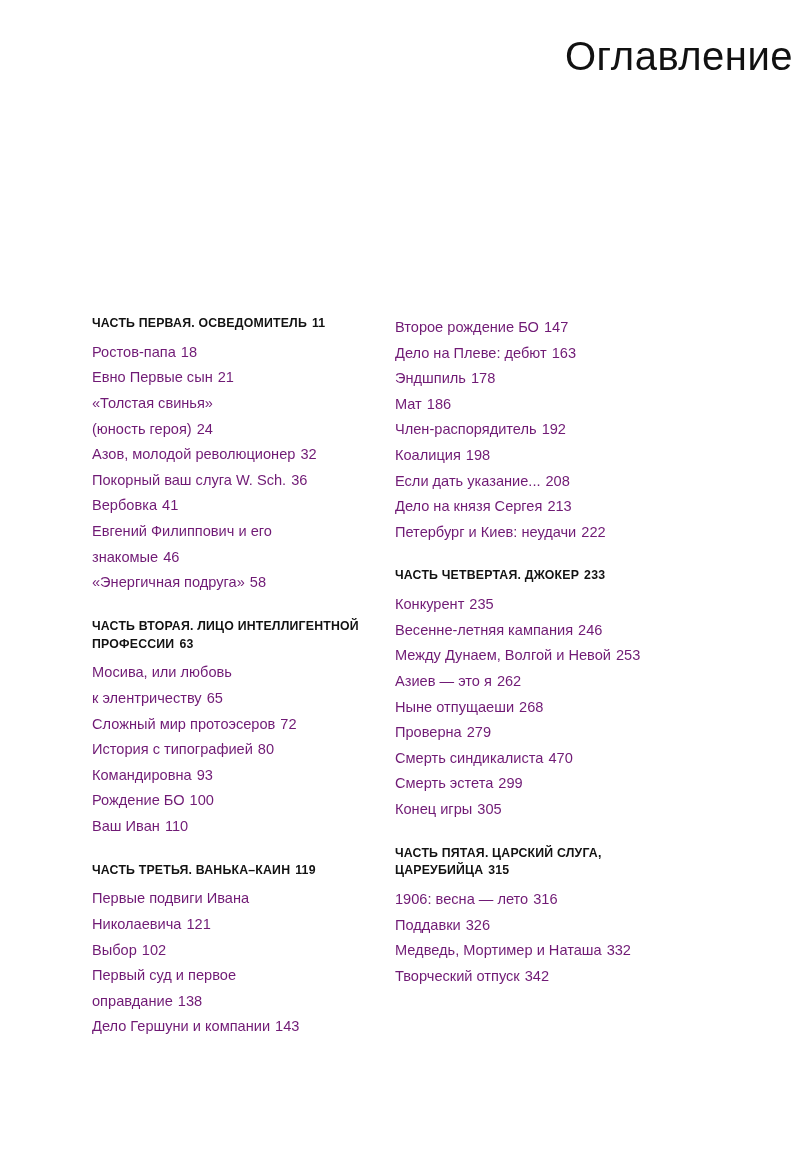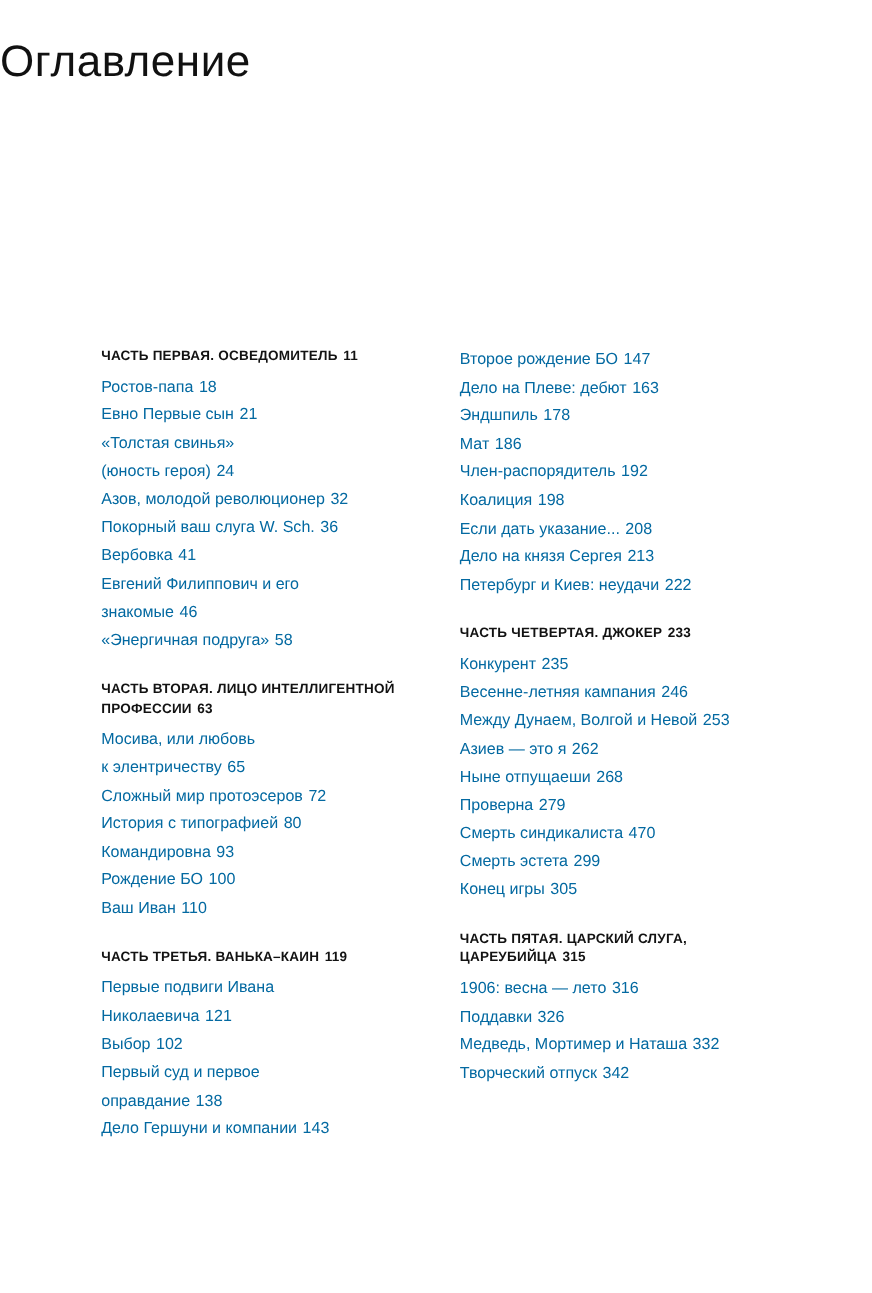--- a/index.html
+++ b/index.html
@@ -19,33 +19,32 @@
     position: relative;
     width: 793px;
     height: 1175px;
     box-sizing: border-box;
   }
   .page-title {
     position: absolute;
     top: 34px;
     left: 0;
     width: 793px;
-    text-align: left;
+    text-align: right;
     font-size: 40px;
     font-weight: 400;
     letter-spacing: 0.5px;
     color: #111111;
   }
   .columns {
     position: absolute;
     top: 315px;
     left: 92px;
     width: 630px;
     display: flex;
-    gap: 23px;
   }
   .column {
     width: 303px;
   }
   .part {
     margin-bottom: 22px;
   }
   .part:last-child {
     margin-bottom: 0;
   }
@@ -59,21 +58,21 @@
     margin-bottom: 7px;
     font-stretch: condensed;
   }
   .part-heading .pg {
     font-weight: bold;
     margin-left: 5px;
   }
   .entry {
     font-size: 14.6px;
     line-height: 25.6px;
-    color: #0369a1;
+    color: #701a75;
     white-space: pre-wrap;
   }
   .entry .pg {
     margin-left: 5px;
   }
 </style>
 </head>
 <body>
 
 <div class="page">

